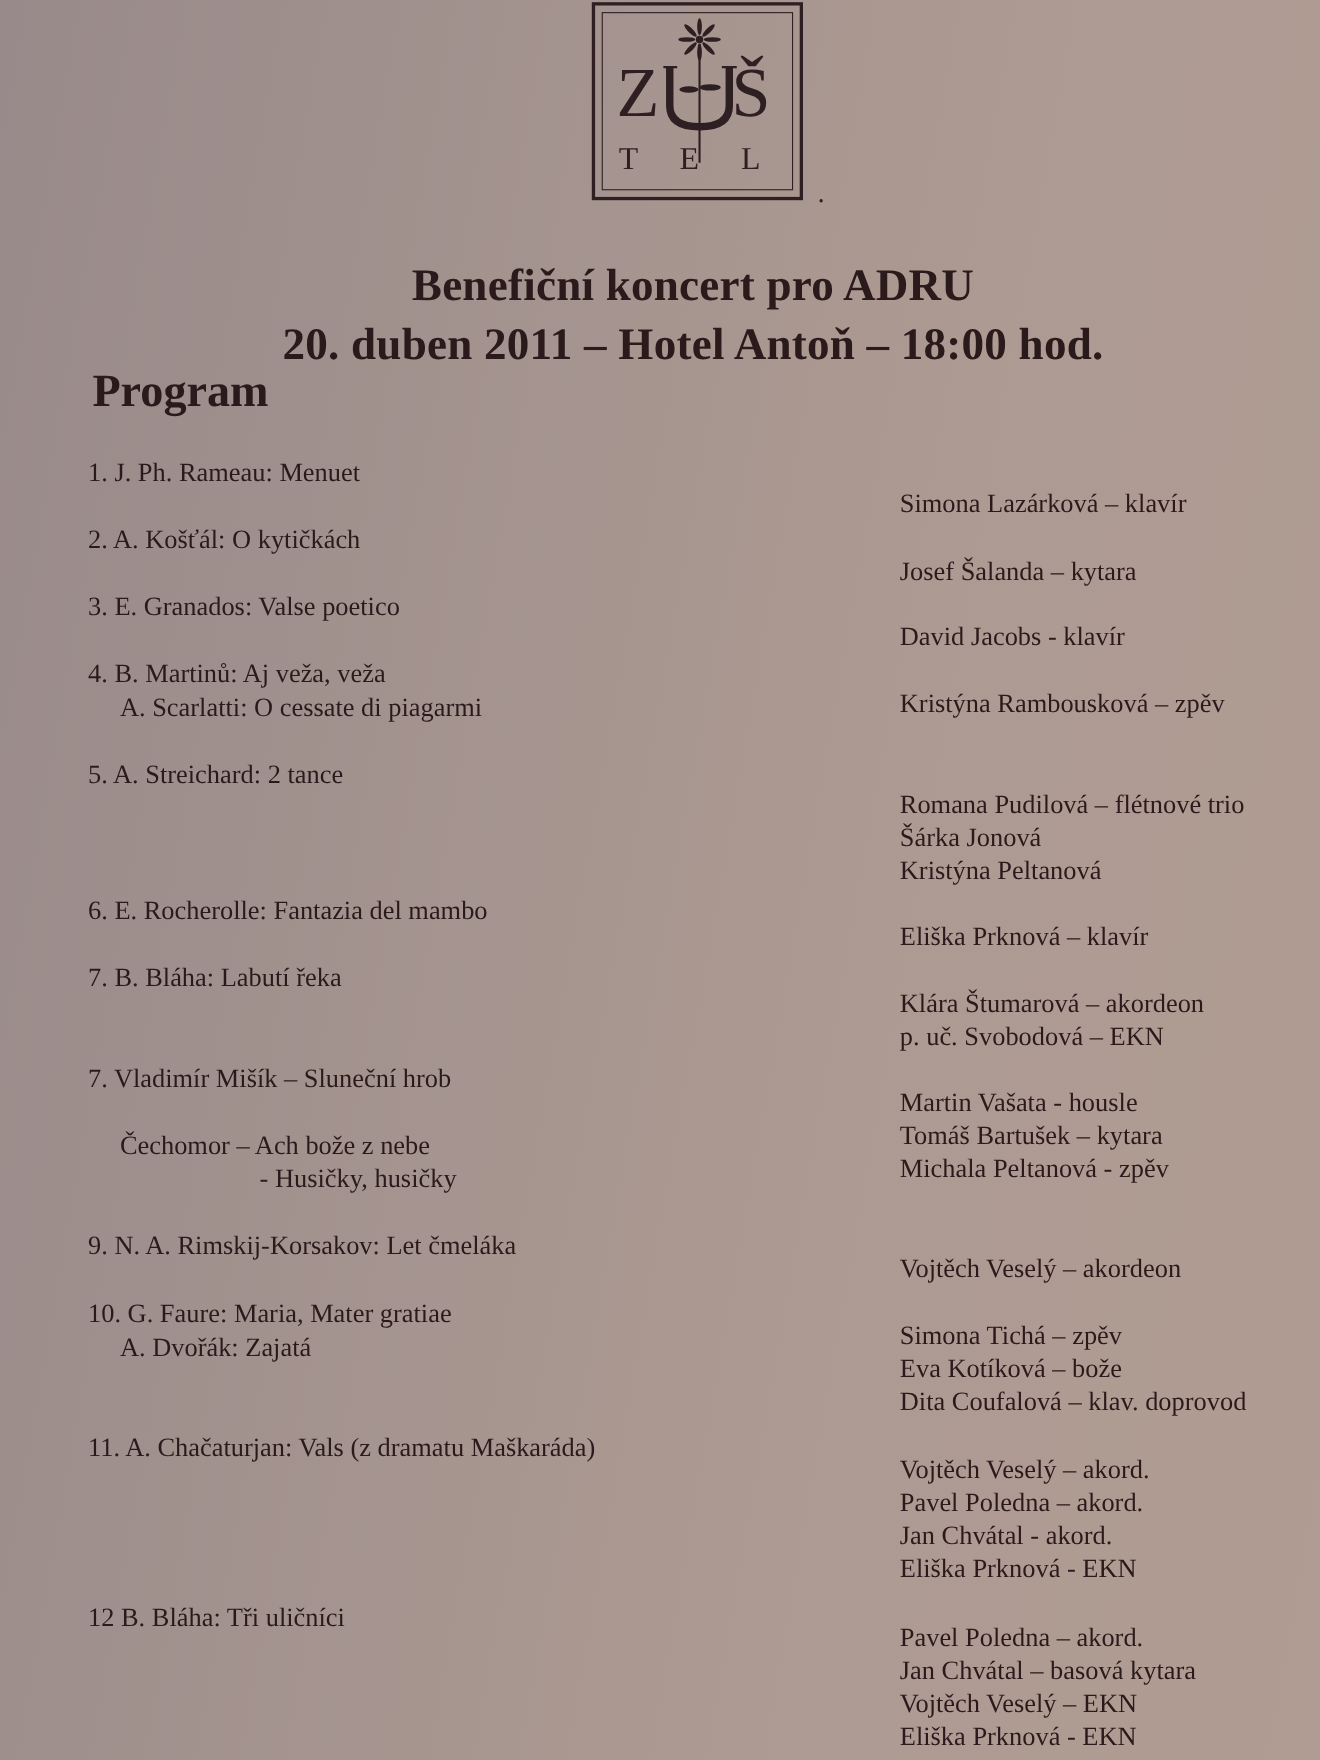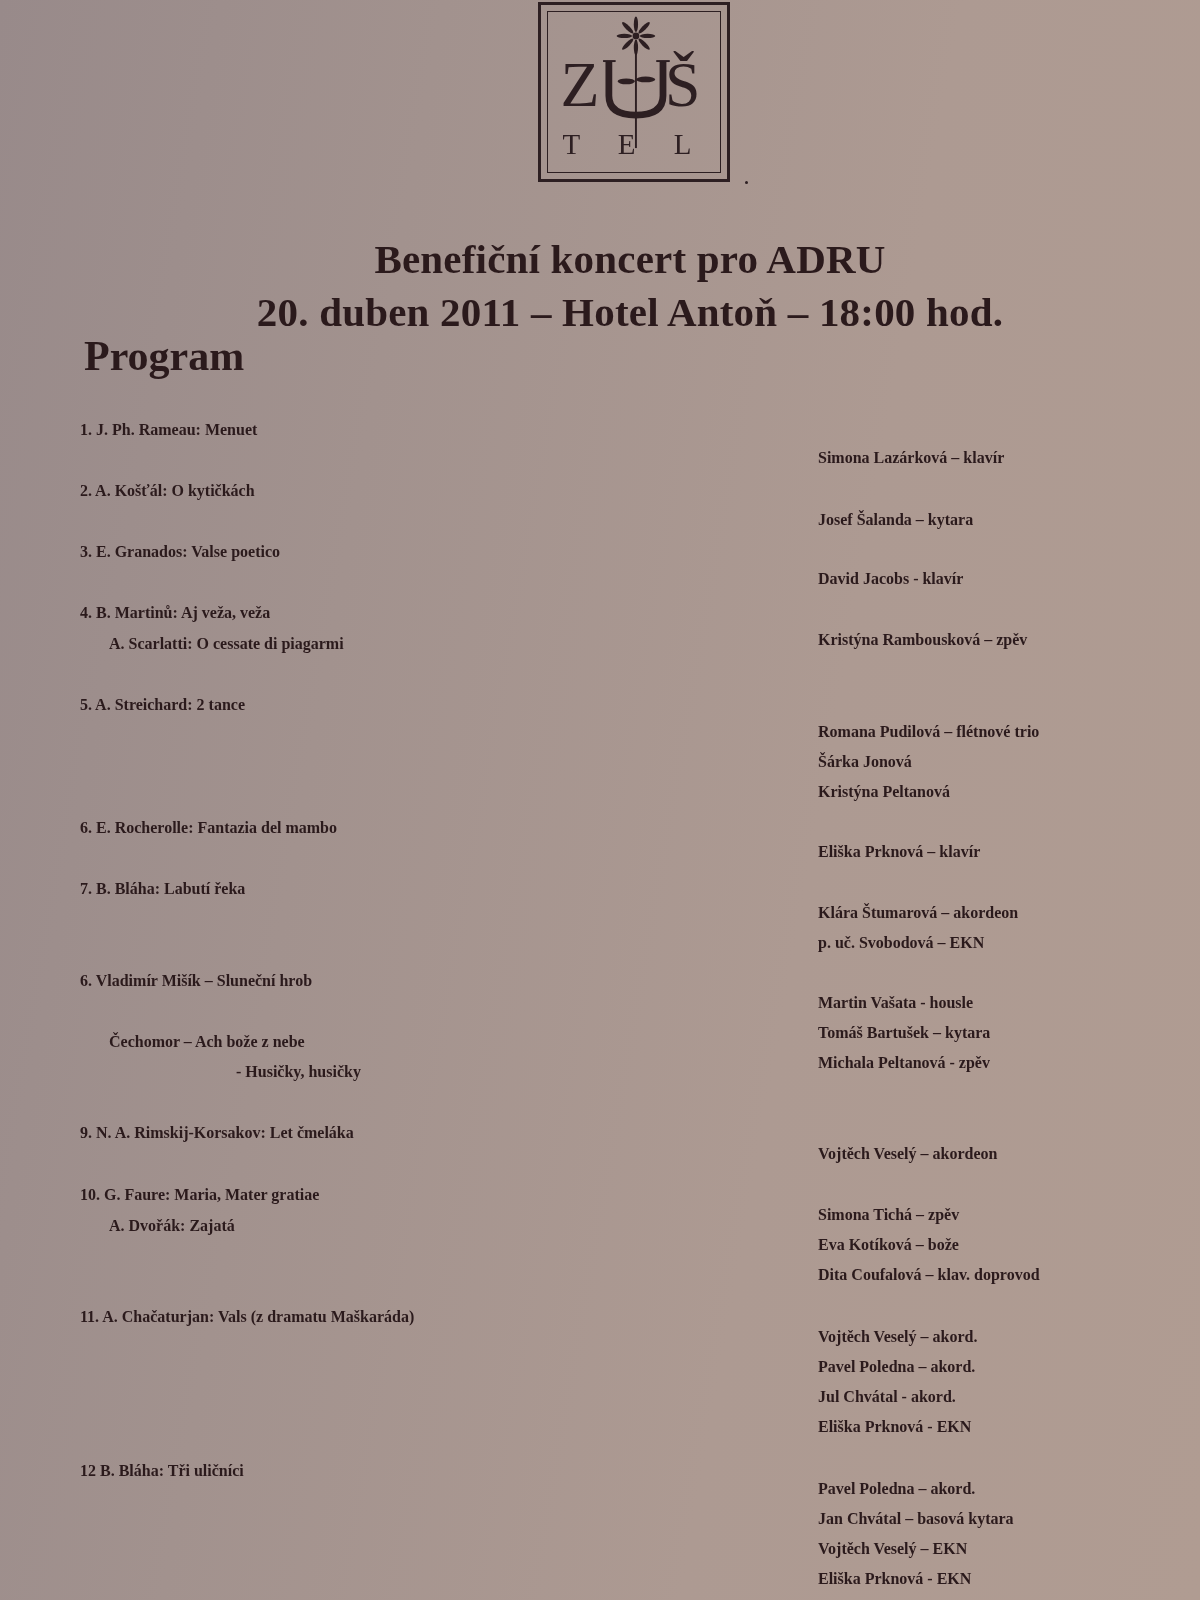--- a/index.html
+++ b/index.html
@@ -57,22 +57,22 @@
     .title.t2 { top: 288px; font-size: 41px; }
     .program-heading {
       position: absolute;
       left: 84px;
       top: 332px;
       font-weight: bold;
       font-size: 42px;
     }
     .row-line {
       position: absolute;
-      font-weight: bold;
-      font-size: 16px;
+      font-weight: normal;
+      font-size: 24px;
       white-space: nowrap;
       line-height: 30px;
     }
     .left { left: 80px; }
     .left.indent { left: 109px; }
     .left.indent2 { left: 236px; }
     .right { left: 818px; margin-top: 22px; }
   </style>
 </head>
 <body>
@@ -133,39 +133,39 @@
 <div class="row-line right" style="top:725px">Šárka Jonová</div>
 <div class="row-line right" style="top:755px">Kristýna Peltanová</div>
 
 <div class="row-line left" style="top:813px">6. E. Rocherolle: Fantazia del mambo</div>
 <div class="row-line right" style="top:815px">Eliška Prknová – klavír</div>
 
 <div class="row-line left" style="top:874px">7. B. Bláha: Labutí řeka</div>
 <div class="row-line right" style="top:876px">Klára Štumarová – akordeon</div>
 <div class="row-line right" style="top:906px">p. uč. Svobodová – EKN</div>
 
-<div class="row-line left" style="top:966px">6. Vladimír Mišík – Sluneční hrob</div>
+<div class="row-line left" style="top:966px">7. Vladimír Mišík – Sluneční hrob</div>
 <div class="row-line left indent" style="top:1027px">Čechomor – Ach bože z nebe</div>
 <div class="row-line left indent2" style="top:1057px">- Husičky, husičky</div>
 <div class="row-line right" style="top:966px">Martin Vašata - housle</div>
 <div class="row-line right" style="top:996px">Tomáš Bartušek – kytara</div>
 <div class="row-line right" style="top:1026px">Michala Peltanová - zpěv</div>
 
 <div class="row-line left" style="top:1118px">9. N. A. Rimskij-Korsakov: Let čmeláka</div>
 <div class="row-line right" style="top:1117px">Vojtěch Veselý – akordeon</div>
 
 <div class="row-line left" style="top:1180px">10. G. Faure: Maria, Mater gratiae</div>
 <div class="row-line left indent" style="top:1211px">A. Dvořák: Zajatá</div>
 <div class="row-line right" style="top:1178px">Simona Tichá – zpěv</div>
 <div class="row-line right" style="top:1208px">Eva Kotíková – bože</div>
 <div class="row-line right" style="top:1238px">Dita Coufalová – klav. doprovod</div>
 
 <div class="row-line left" style="top:1302px">11. A. Chačaturjan: Vals (z dramatu Maškaráda)</div>
 <div class="row-line right" style="top:1300px">Vojtěch Veselý – akord.</div>
 <div class="row-line right" style="top:1330px">Pavel Poledna – akord.</div>
-<div class="row-line right" style="top:1360px">Jul Chvátal  - akord.</div>
+<div class="row-line right" style="top:1360px">Jan Chvátal  - akord.</div>
 <div class="row-line right" style="top:1390px">Eliška Prknová - EKN</div>
 
 <div class="row-line left" style="top:1456px">12 B. Bláha: Tři uličníci</div>
 <div class="row-line right" style="top:1452px">Pavel Poledna – akord.</div>
 <div class="row-line right" style="top:1482px">Jan Chvátal – basová kytara</div>
 <div class="row-line right" style="top:1512px">Vojtěch Veselý – EKN</div>
 <div class="row-line right" style="top:1542px">Eliška Prknová - EKN</div>
 
 </body></html>

